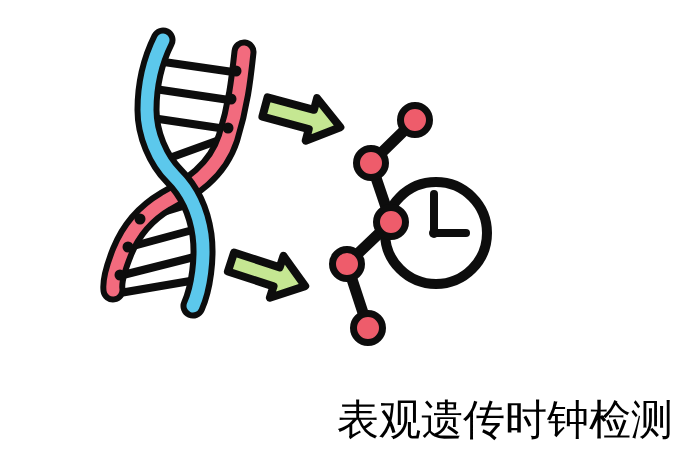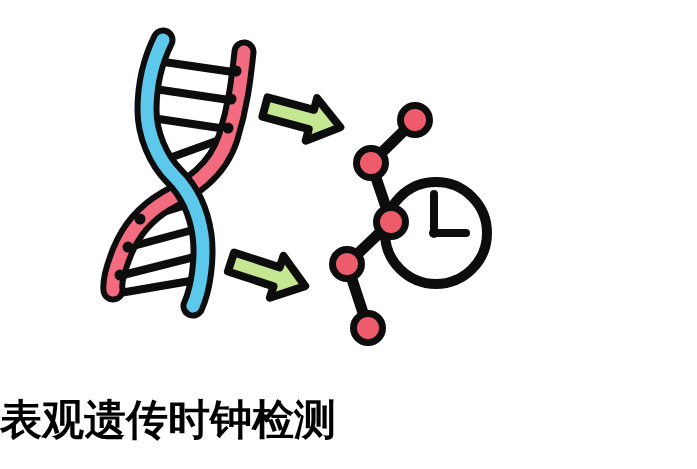--- a/index.html
+++ b/index.html
@@ -76,24 +76,24 @@
     fill: none;
   }
   .clock-pin {
     fill: var(--outline-black, #0d0d0d);
   }
   .caption {
     position: absolute;
     left: 0px;
     top: 396px;
     width: 673px;
-    text-align: left;
+    text-align: right;
     font-size: 42px;
     line-height: 1.15;
-    font-weight: 700;
+    font-weight: 400;
     color: var(--text-black, #000000);
     letter-spacing: 0px;
     white-space: nowrap;
   }
 </style>
 </head>
 <body>
 
 <div class="canvas">
 

